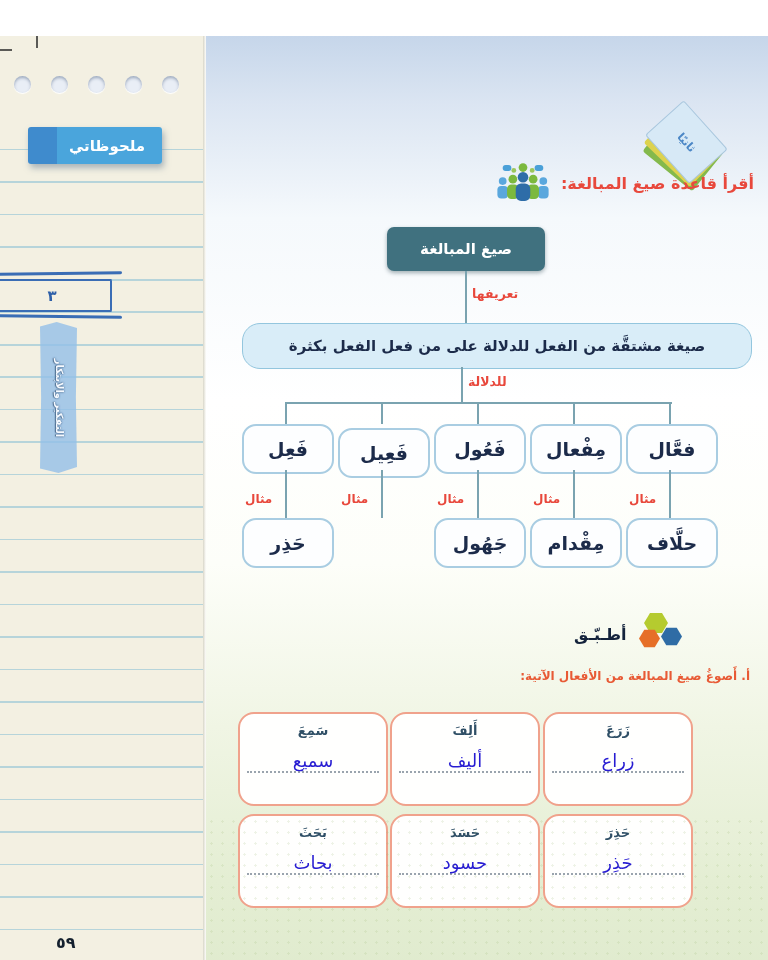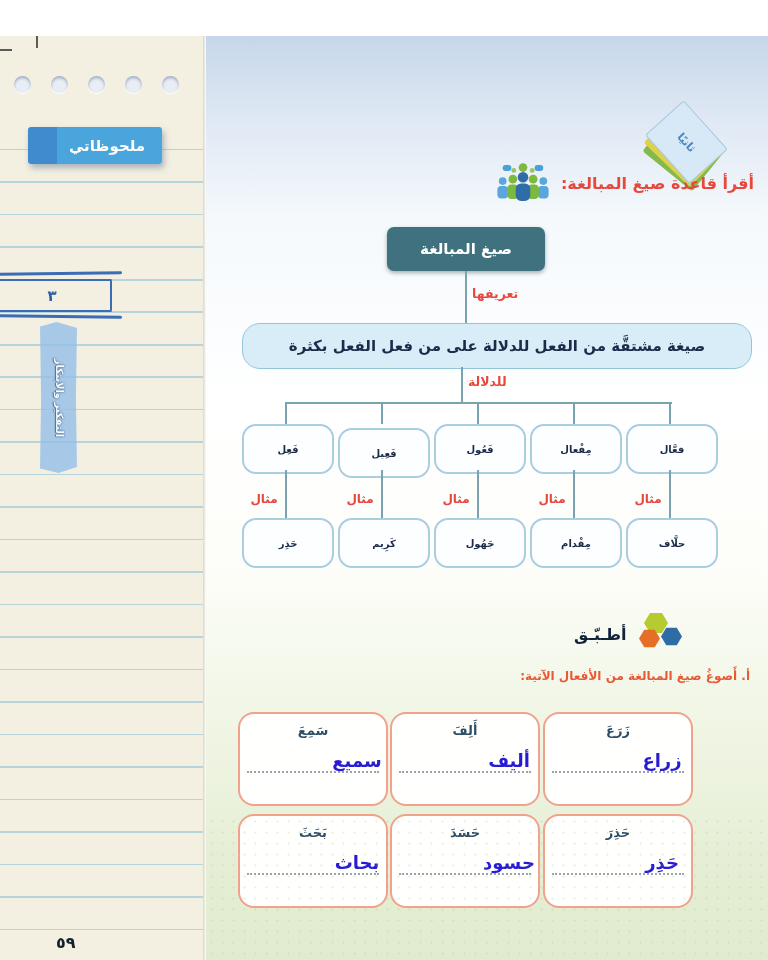--- a/index.html
+++ b/index.html
@@ -62,39 +62,39 @@
         border-radius:7px;box-shadow:0 2px 4px rgba(30,60,70,.4);
         display:flex;align-items:center;justify-content:center;color:#fff;font-weight:bold;font-size:15px;}
   .vline{position:absolute;width:2px;background:#7aa3b0;}
   .hline{position:absolute;height:2px;background:#7aa3b0;}
   .red-label{position:absolute;color:#e8483c;font-weight:bold;font-size:12.5px;direction:rtl;}
   .def-box{position:absolute;left:36px;top:287px;width:508px;height:44px;background:#d9edf8;
         border:1.5px solid #93c6de;border-radius:18px;display:flex;align-items:center;justify-content:center;
         color:#1c2b4a;font-weight:bold;font-size:15px;direction:rtl;}
   .node{position:absolute;width:88px;height:46px;background:#fdfeff;border:2px solid #a9cde2;
         border-radius:14px;display:flex;align-items:center;justify-content:center;
-        color:#1c2b4a;font-weight:bold;font-size:10px;direction:rtl;}
-  .methal{position:absolute;width:38px;text-align:center;color:#e8483c;font-weight:bold;font-size:12px;direction:rtl;}
+        color:#1c2b4a;font-weight:bold;font-size:19px;direction:rtl;}
+  .methal{position:absolute;width:38px;text-align:left;color:#e8483c;font-weight:bold;font-size:12px;direction:rtl;}
 
   
   .apply-head{position:absolute;left:368px;top:576px;width:108px;height:46px;}
   .hex{position:absolute;clip-path:polygon(25% 4%,75% 4%,100% 50%,75% 96%,25% 96%,0 50%);}
   .hex.lime{width:24px;height:22px;right:14px;top:0;background:#b5cb2f;}
   .hex.blue{width:21px;height:19px;right:0;top:15px;background:#2f6ca5;}
   .hex.orange{width:21px;height:19px;right:22px;top:17px;background:#e66f28;}
   .apply-word{position:absolute;left:0;top:13px;color:#14233c;font-weight:bold;font-size:16px;direction:rtl;}
   .prompt{position:absolute;right:18px;top:633px;color:#e85a35;font-weight:bold;font-size:12px;direction:rtl;}
 
   
   .card{position:absolute;width:146px;height:90px;background:#fffffe;border:2px solid #f0a28c;border-radius:16px;}
   .card .verb{position:absolute;left:0;top:9px;width:100%;text-align:center;
         color:#2f4f66;font-weight:bold;font-size:13px;direction:rtl;}
   .card .dots{position:absolute;left:7px;right:7px;top:57px;border-bottom:2px dotted #9aa4ae;}
   .card .answer{position:absolute;left:0;top:36px;width:100%;text-align:center;
-        color:#271cd2;font-weight:bold;font-size:18px;direction:rtl;padding-left:44px;}
+        color:#271cd2;font-weight:normal;font-size:18px;direction:rtl;}
 </style>
 </head>
 <body>
 
 <div class="root">
 
   <div class="notebook">
     <div class="ruled"></div>
 
     <div class="hole" style="left:14px"></div>
@@ -212,23 +212,20 @@
 
     <div class="node" style="left:420px;top:482px">
       <span>حلَّاف</span>
       </div>
     <div class="node" style="left:324px;top:482px">
       <span>مِقْدام</span>
       </div>
     <div class="node" style="left:228px;top:482px">
       <span>جَهُول</span>
       </div>
-    <div class="node" style="left:132px;top:482px">
-      <span>كَرِيم</span>
-      </div>
     <div class="node" style="left:36px;top:482px">
       <span>حَذِر</span>
       </div>
 
     <div class="apply-head">
       <div class="hex lime"></div>
       <div class="hex blue"></div>
       <div class="hex orange"></div>
       <span class="apply-word">أطـبّـق</span>
     </div>

